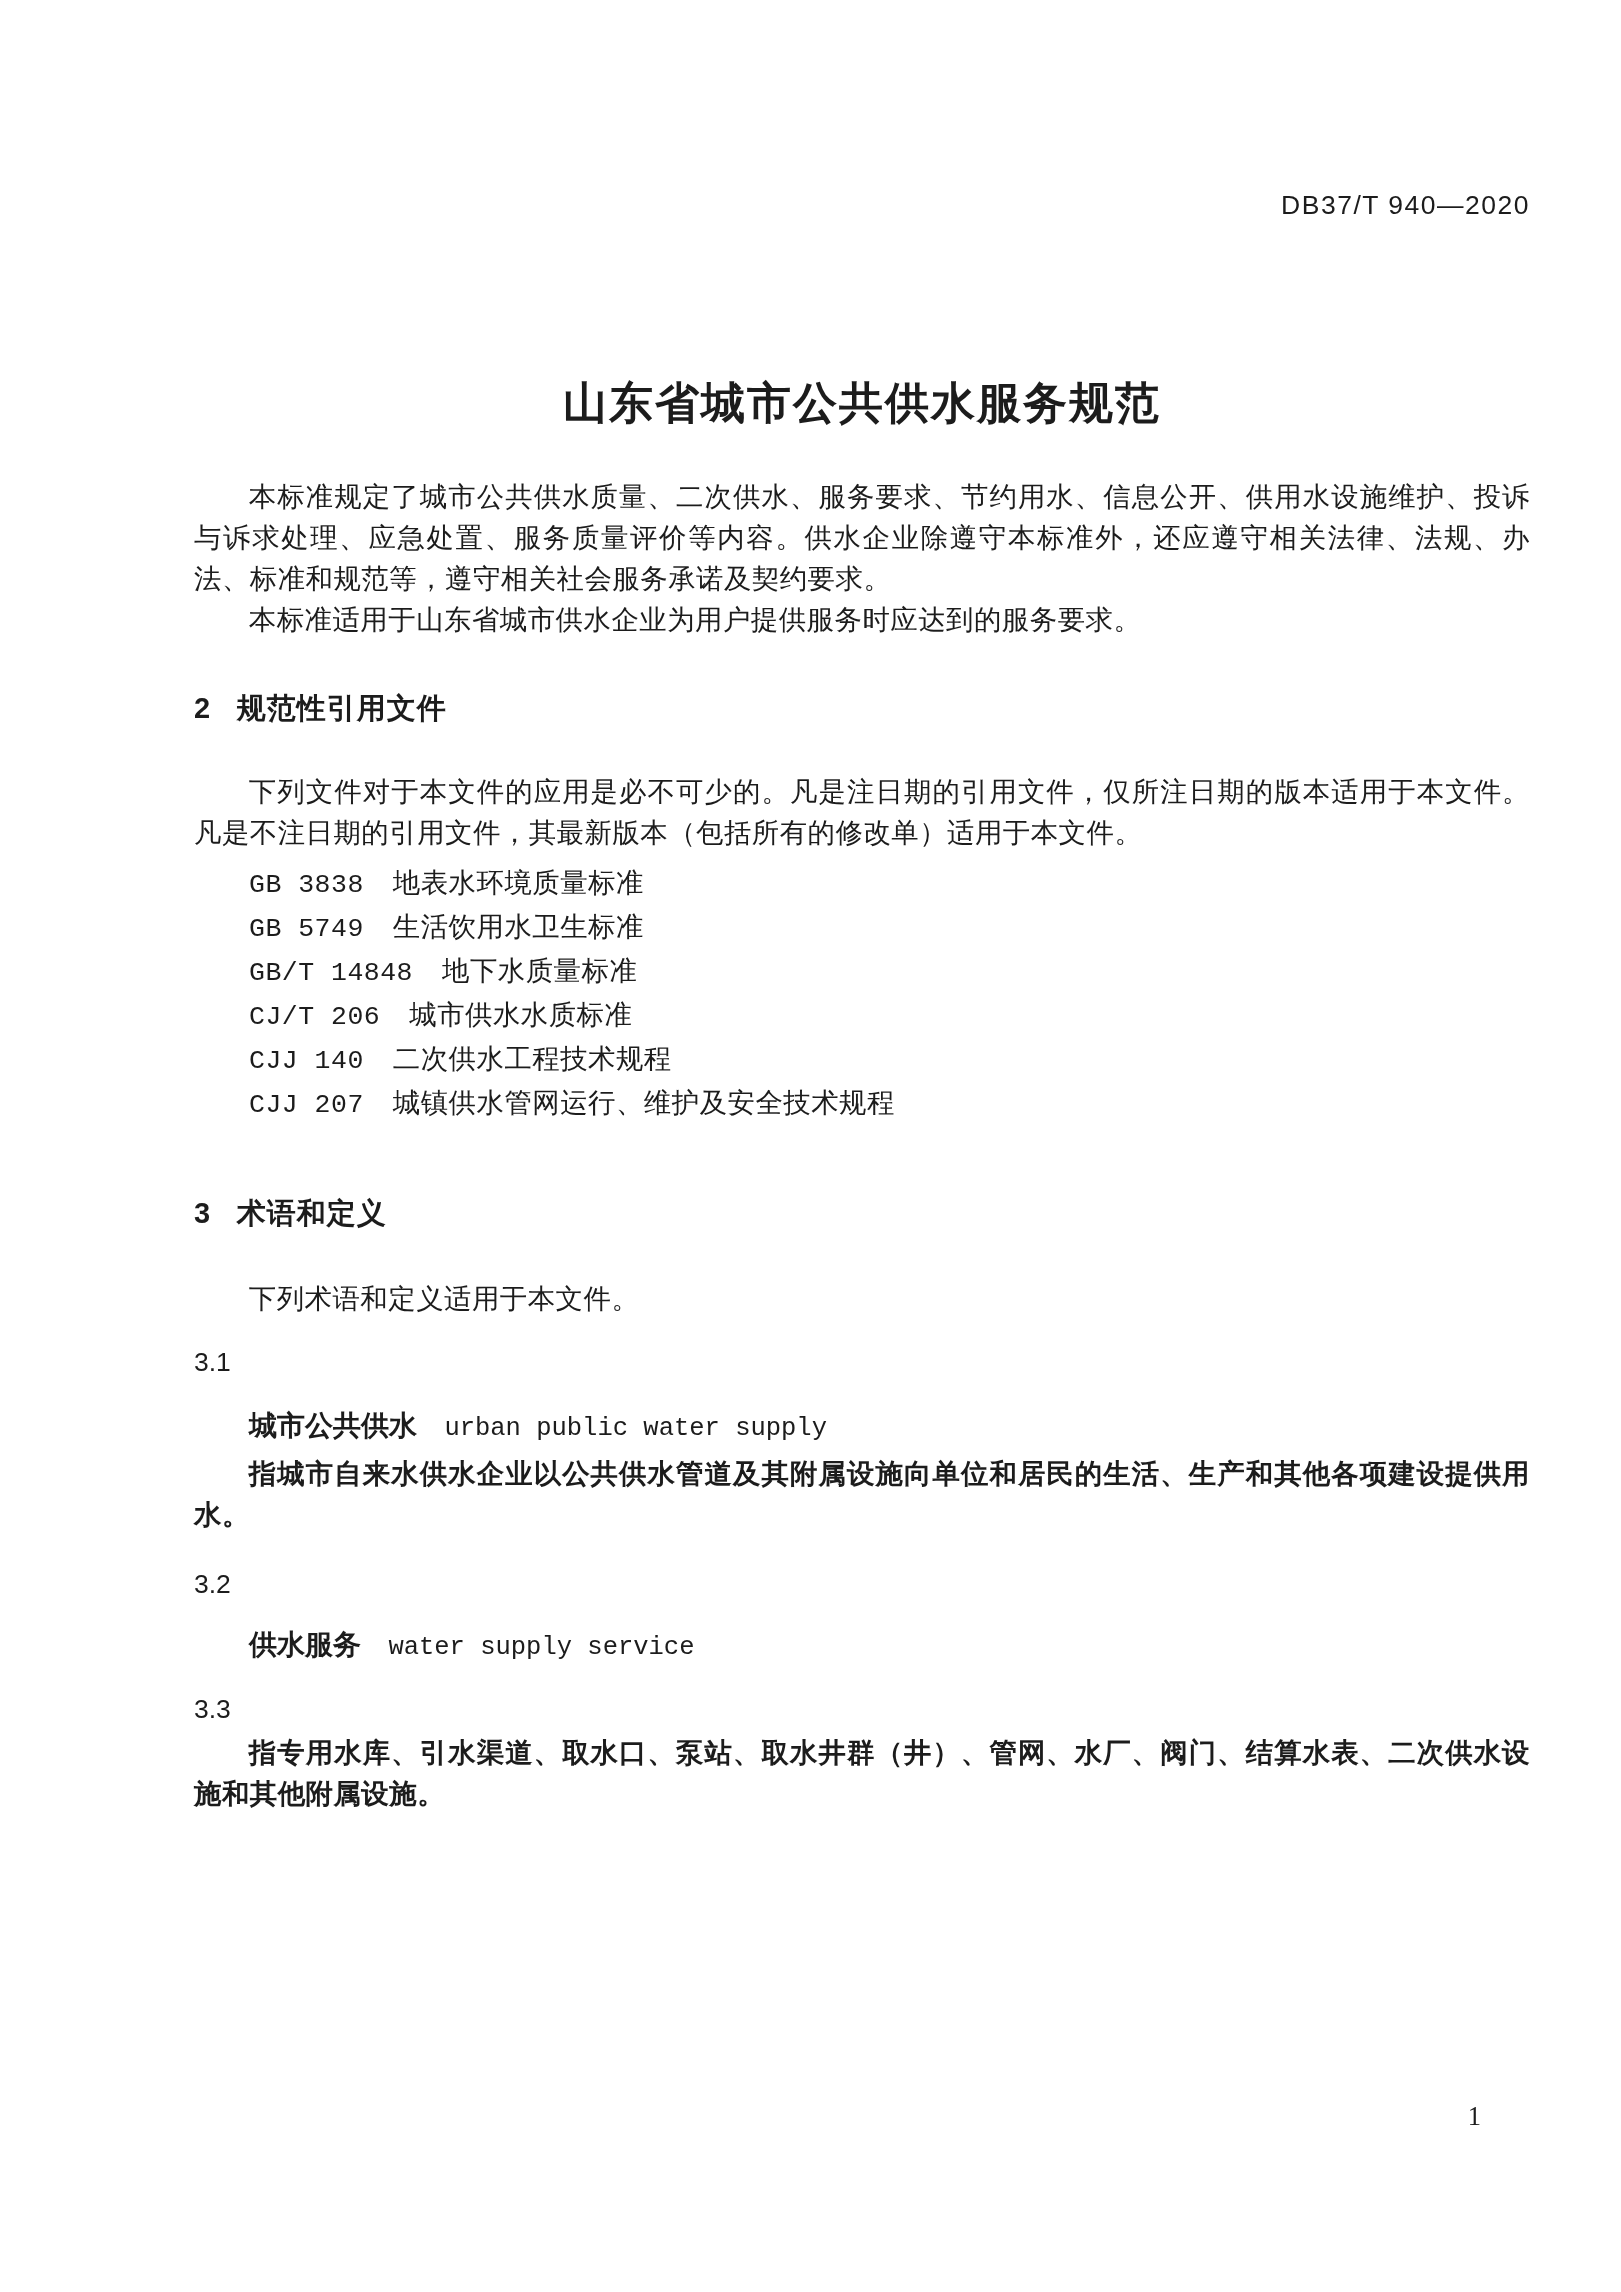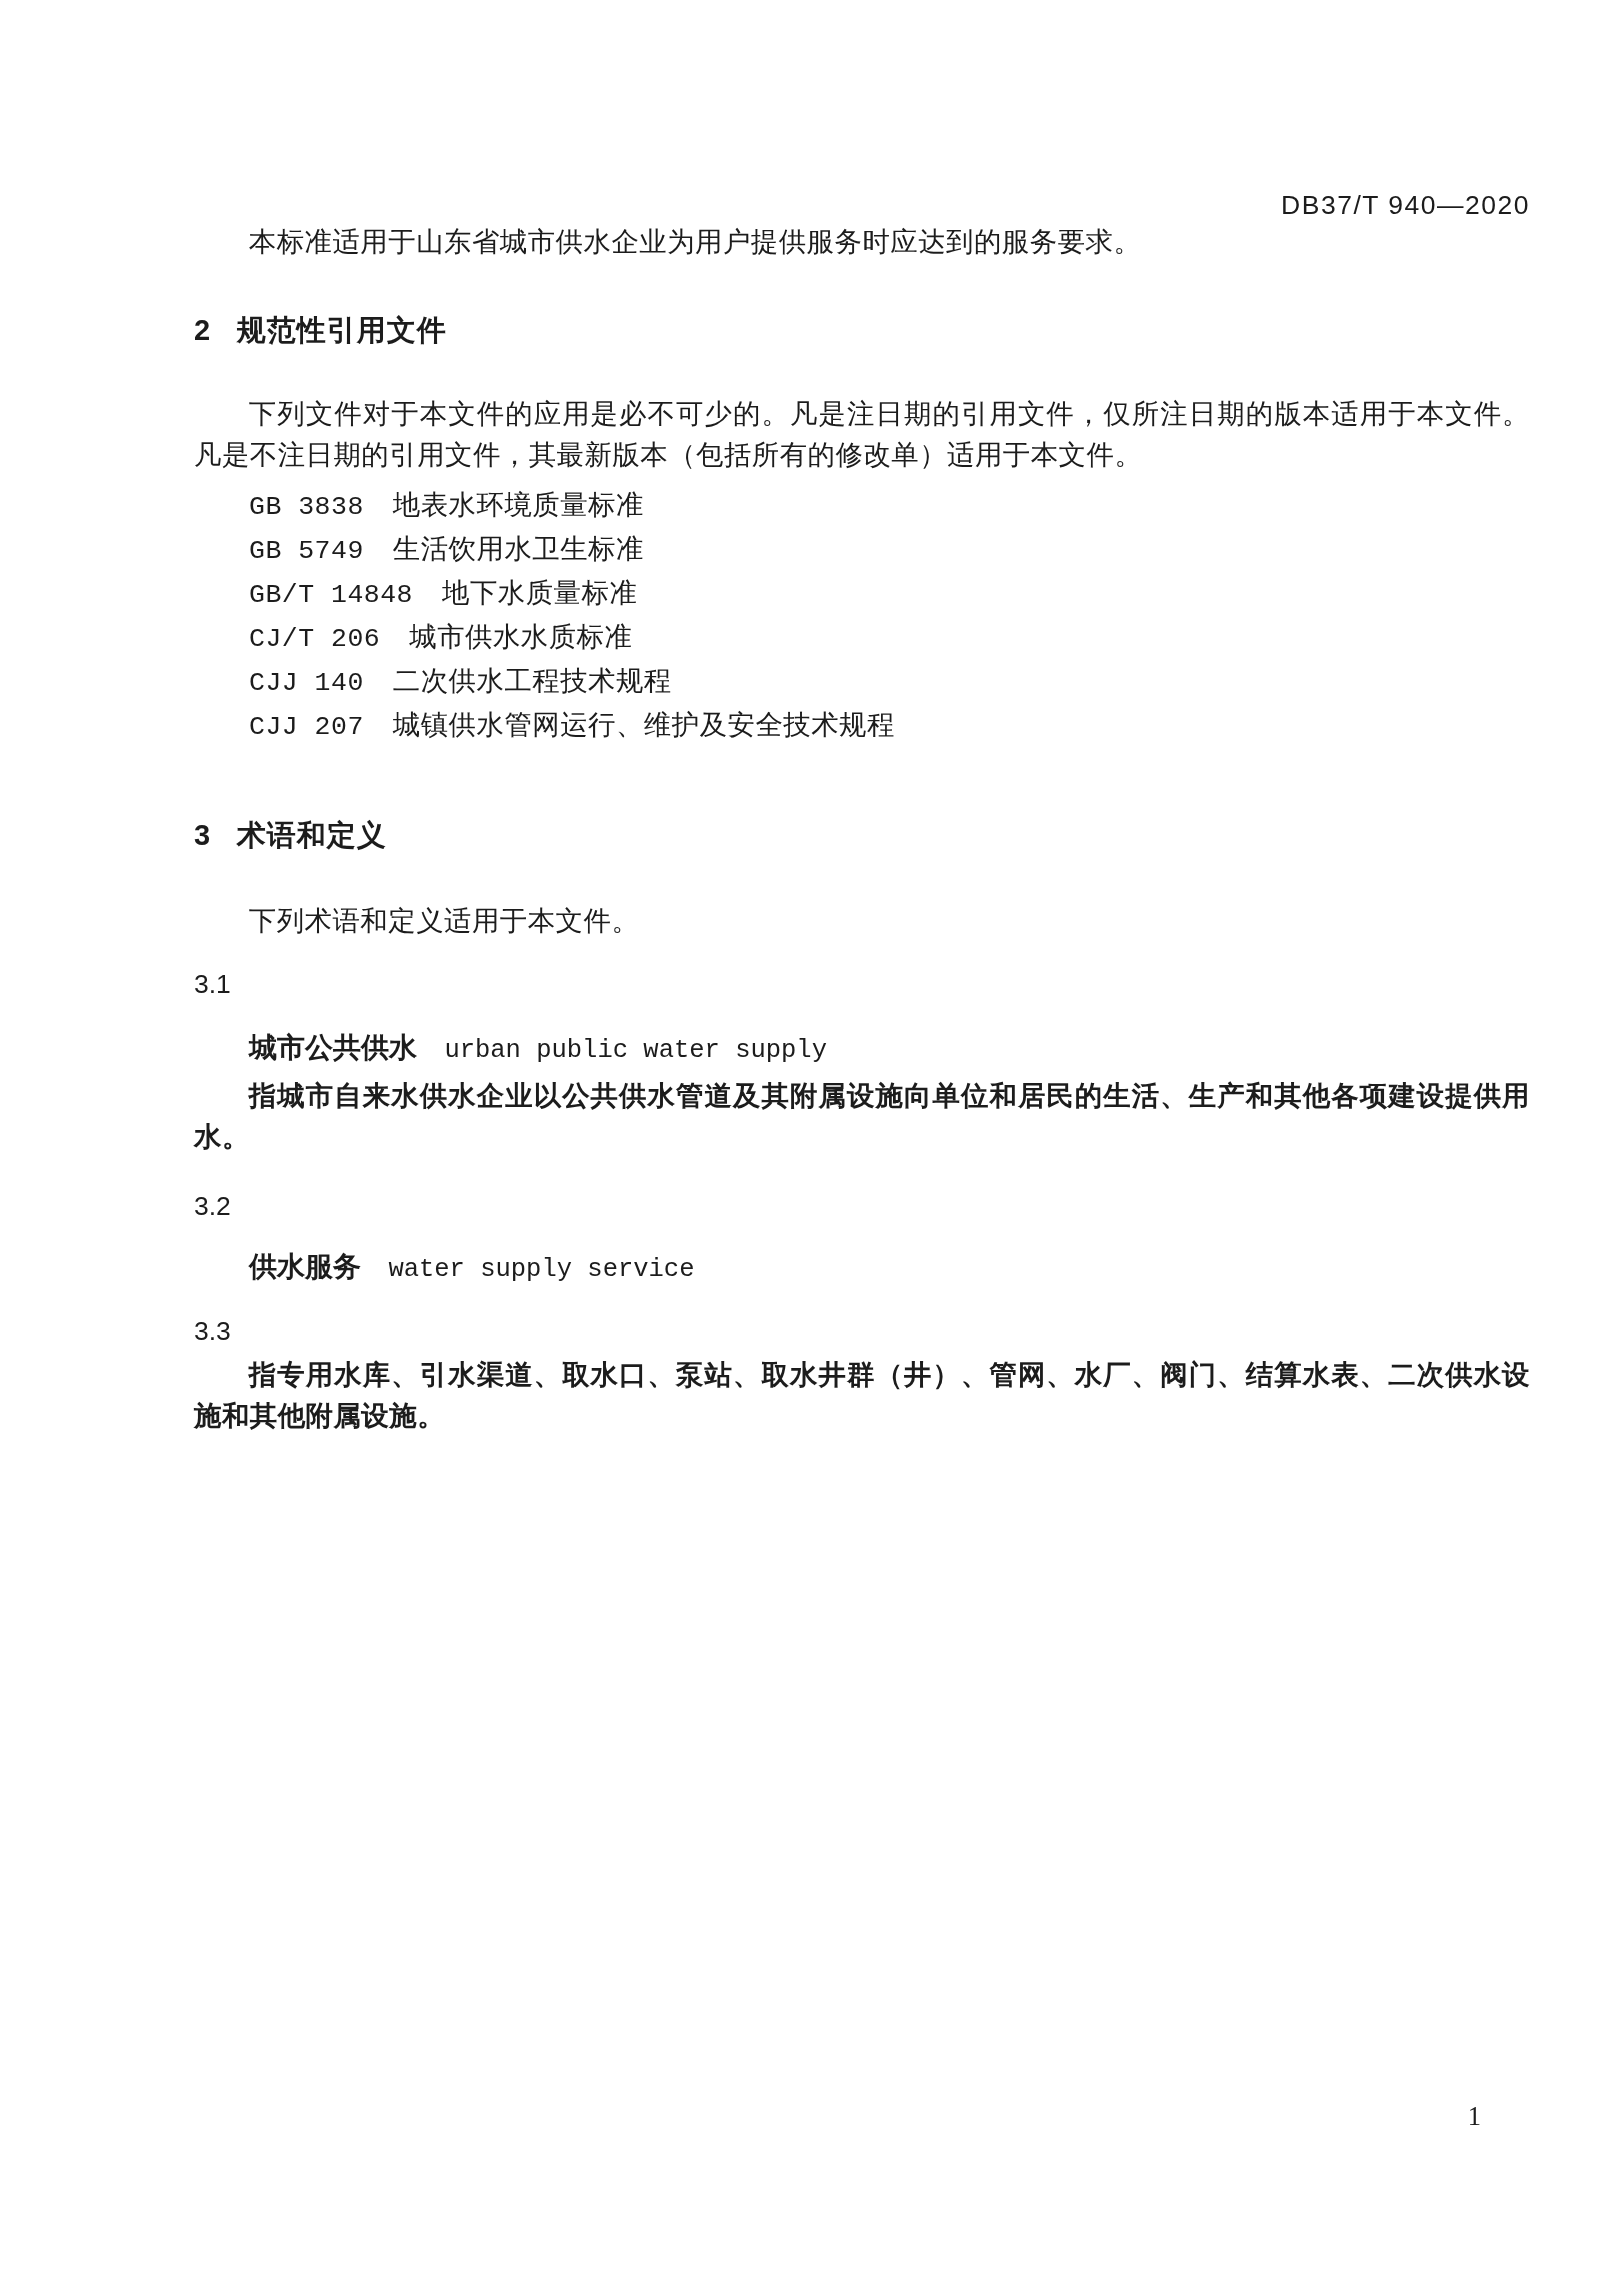--- a/index.html
+++ b/index.html
@@ -113,21 +113,23 @@
   }
 </style>
 </head>
 <body>
 
 <div class="page">
   <div class="content">
 
     <div class="header-code">DB37/T 940—2020</div>
 
+    <h1 class="doc-title">山东省城市公共供水服务规范</h1>
 
+    <p class="para p-first">本标准规定了城市公共供水质量、二次供水、服务要求、节约用水、信息公开、供用水设施维护、投诉与诉求处理、应急处置、服务质量评价等内容。供水企业除遵守本标准外，还应遵守相关法律、法规、办法、标准和规范等，遵守相关社会服务承诺及契约要求。</p>
     <p class="para">本标准适用于山东省城市供水企业为用户提供服务时应达到的服务要求。</p>
 
     <h2 class="sec-heading h-sec2">
       <span class="sec-num">2</span><span>规范性引用文件</span>
     </h2>
     <p class="para intro2">下列文件对于本文件的应用是必不可少的。凡是注日期的引用文件，仅所注日期的版本适用于本文件。凡是不注日期的引用文件，其最新版本（包括所有的修改单）适用于本文件。</p>
     <ul class="ref-list">
       <li><span class="ref-code">GB 3838</span><span>地表水环境质量标准</span></li>
       <li><span class="ref-code">GB 5749</span><span>生活饮用水卫生标准</span></li>
       <li><span class="ref-code">GB/T 14848</span><span>地下水质量标准</span></li>

